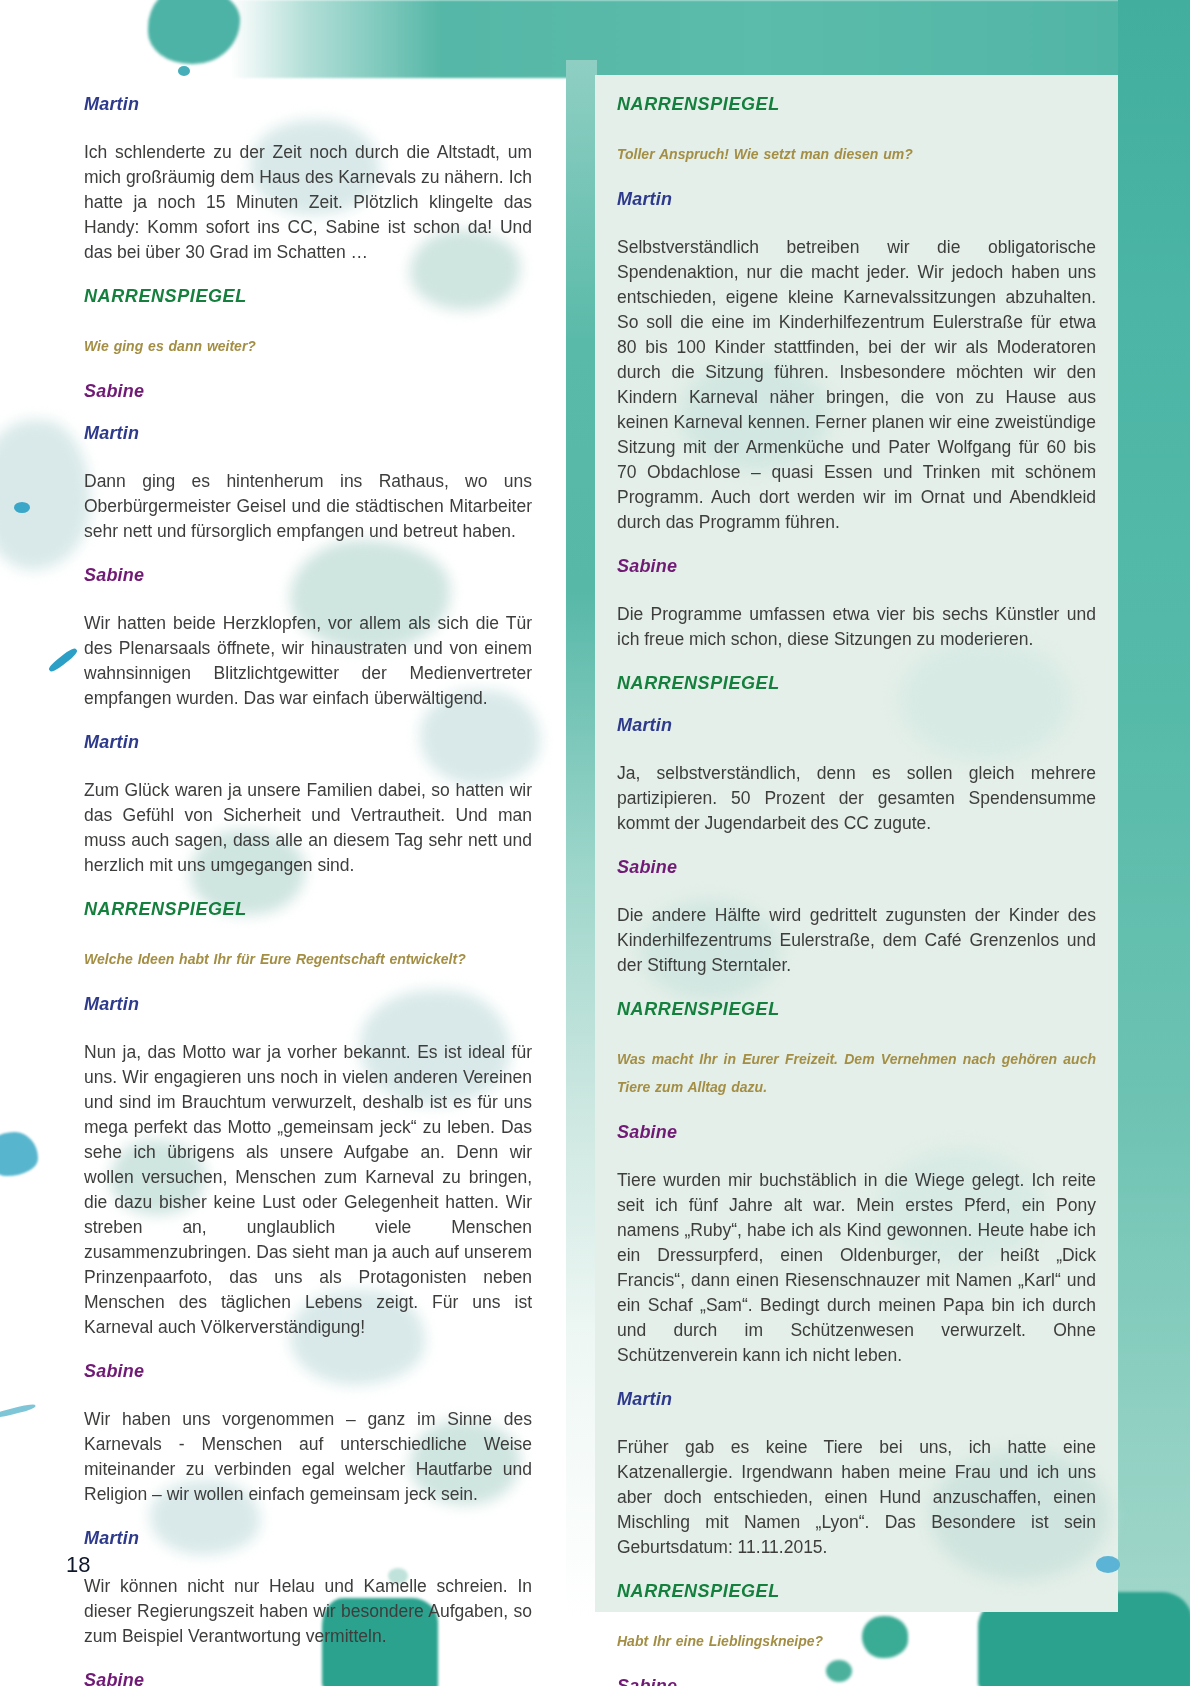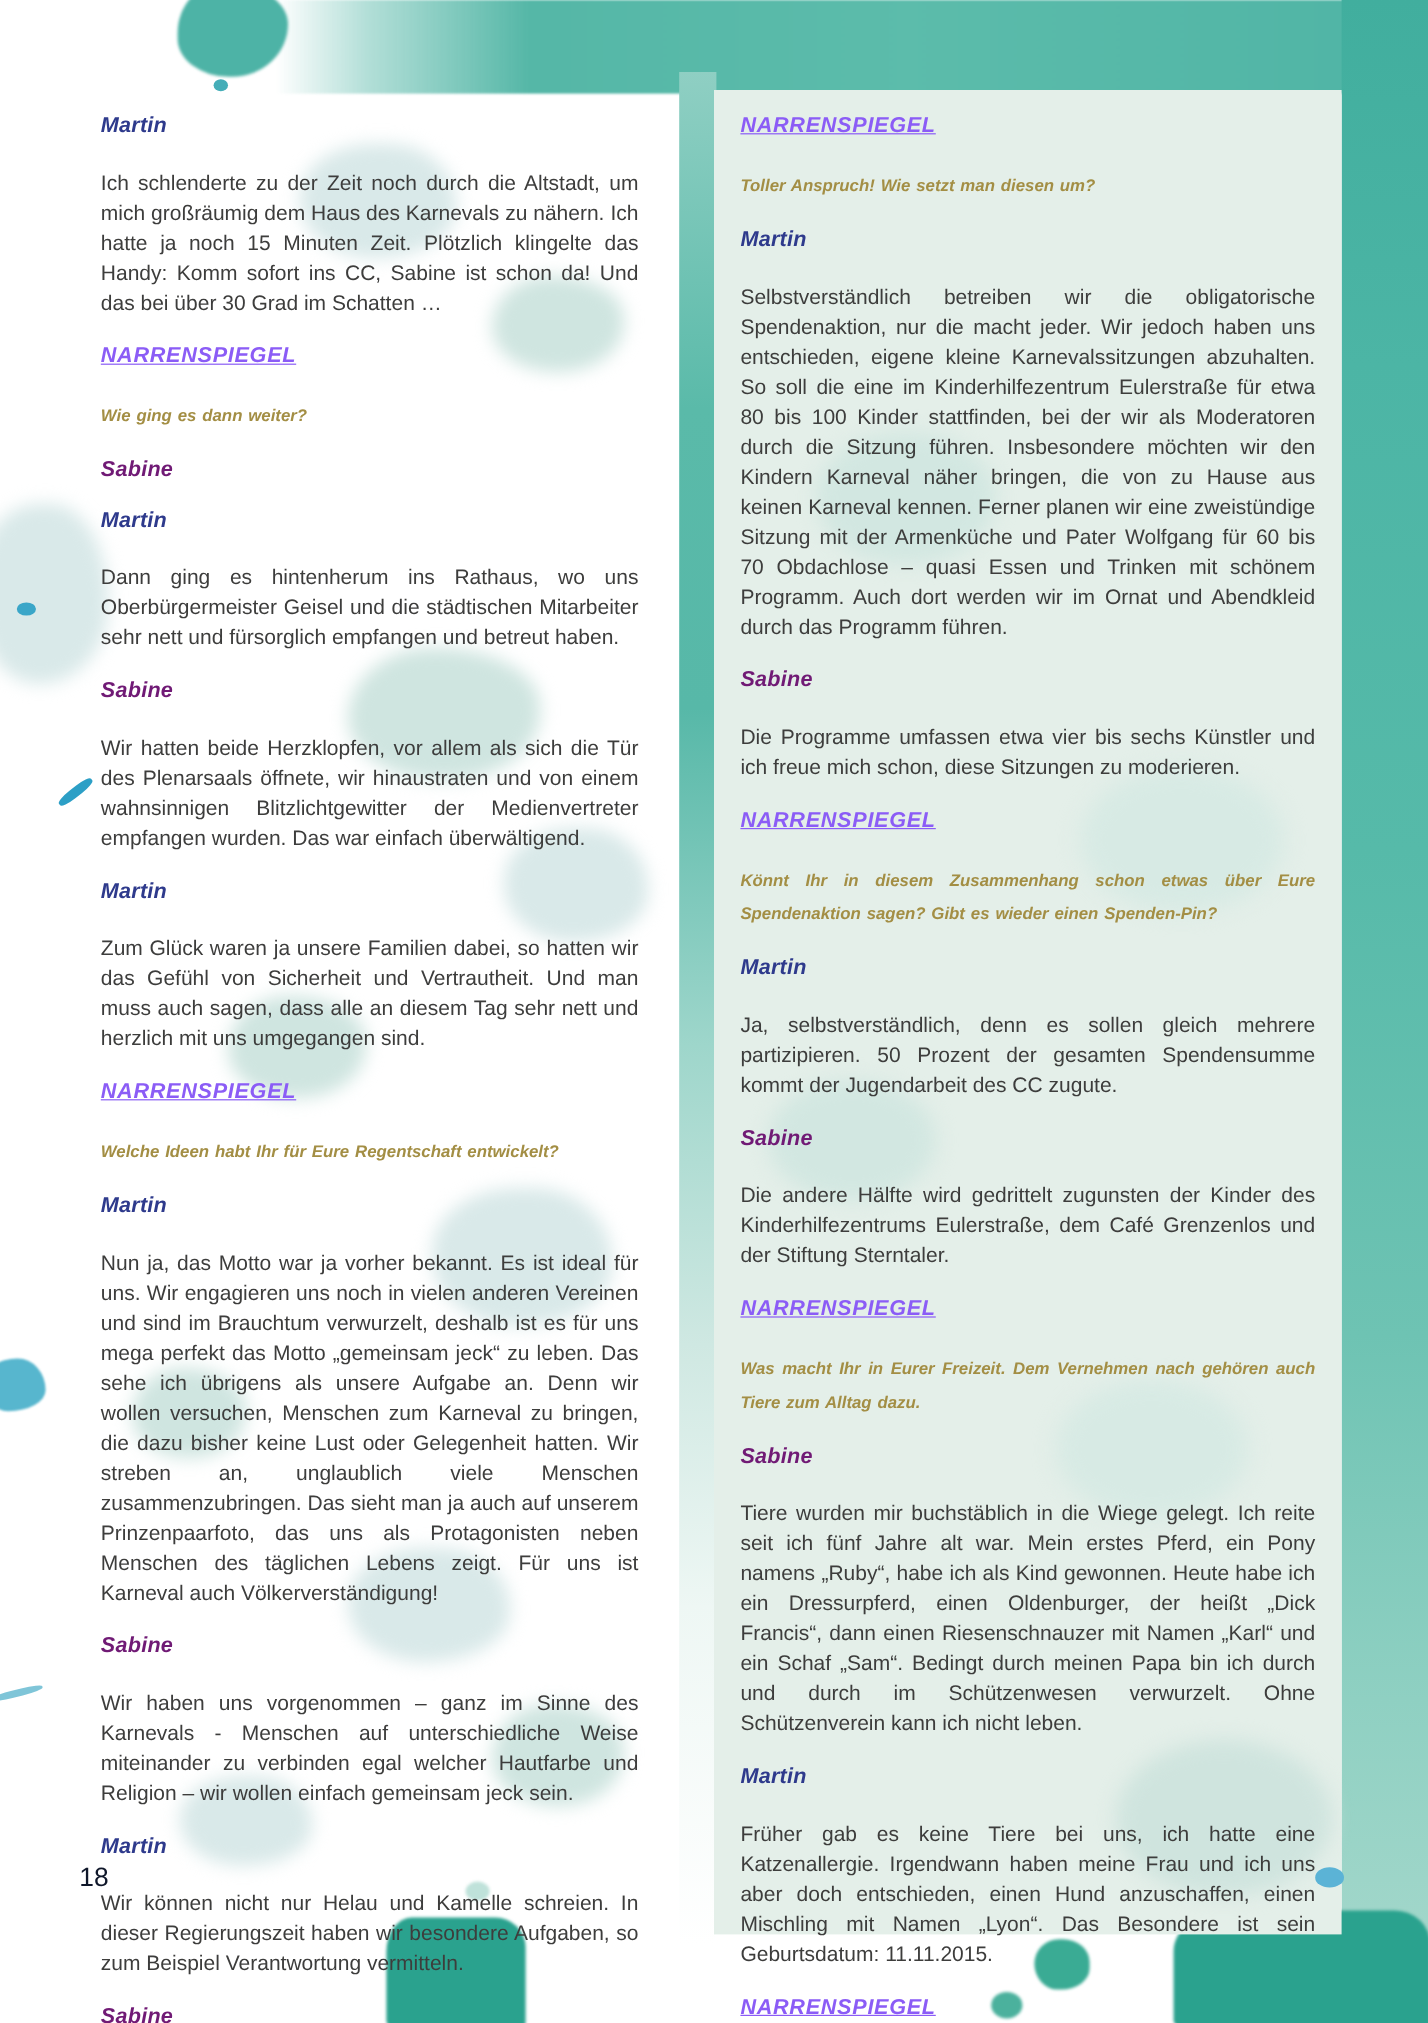--- a/index.html
+++ b/index.html
@@ -39,21 +39,21 @@
   .teal-splat{background:#2aa28e;filter:blur(1.5px);}
   .cyan{background:#3aa6c8;}
   
   .col{position:absolute;top:94px;z-index:5;color:#3d3d3c;}
   #col-left{left:84px;width:448px;}
   #col-right{left:617px;width:479px;}
   .block{margin:0 0 21px 0;}
   .name{font-weight:bold;font-style:italic;font-size:18px;margin:0 0 3px 0;letter-spacing:.2px;}
   .name.martin{color:#2e3a8c;}
   .name.sabine{color:#701a75;}
-  .name.gold{color:#8b5cf6;letter-spacing:.6px;text-decoration:underline;}
+  .name.gold{color:#15803d;letter-spacing:.6px;}
   .text{font-size:17.5px;line-height:25px;text-align:justify;margin-top:25px;}
   .text.gold-q{color:#a38e44;font-weight:bold;font-style:italic;font-size:14px;line-height:28px;word-spacing:1px;}
   #page-num{
     position:absolute;left:66px;top:1552px;z-index:6;
     font-size:22px;color:#0f172a;
   }
 </style>
 </head>
 <body>
 
@@ -168,21 +168,20 @@
       <div class="text">Selbstverständlich betreiben wir die obligatorische Spendenaktion, nur die macht jeder. Wir jedoch haben uns entschieden, eigene kleine Karnevalssitzungen abzuhalten. So soll die eine im Kinderhilfezentrum Eulerstraße für etwa 80 bis 100 Kinder stattfinden, bei der wir als Moderatoren durch die Sitzung führen. Insbesondere möchten wir den Kindern Karneval näher bringen, die von zu Hause aus keinen Karneval kennen. Ferner planen wir eine zweistündige Sitzung mit der Armenküche und Pater Wolfgang für 60 bis 70 Obdachlose – quasi Essen und Trinken mit schönem Programm. Auch dort werden wir im Ornat und Abendkleid durch das Programm führen.</div>
     </div>
 
     <div class="block">
       <div class="name sabine">Sabine</div>
       <div class="text">Die Programme umfassen etwa vier bis sechs Künstler und ich freue mich schon, diese Sitzungen zu moderieren.</div>
     </div>
 
     <div class="block">
       <div class="name gold">NARRENSPIEGEL</div>
-      <div class="text gold-q">Könnt Ihr in diesem Zusammenhang schon etwas über Eure Spendenaktion sagen? Gibt es wieder einen Spenden-Pin?</div>
     </div>
 
     <div class="block">
       <div class="name martin">Martin</div>
       <div class="text">Ja, selbstverständlich, denn es sollen gleich mehrere partizipieren. 50 Prozent der gesamten Spendensumme kommt der Jugendarbeit des CC zugute.</div>
     </div>
 
     <div class="block">
       <div class="name sabine">Sabine</div>
       <div class="text">Die andere Hälfte wird gedrittelt zugunsten der Kinder des Kinderhilfezentrums Eulerstraße, dem Café Grenzenlos und der Stiftung Sterntaler.</div>

